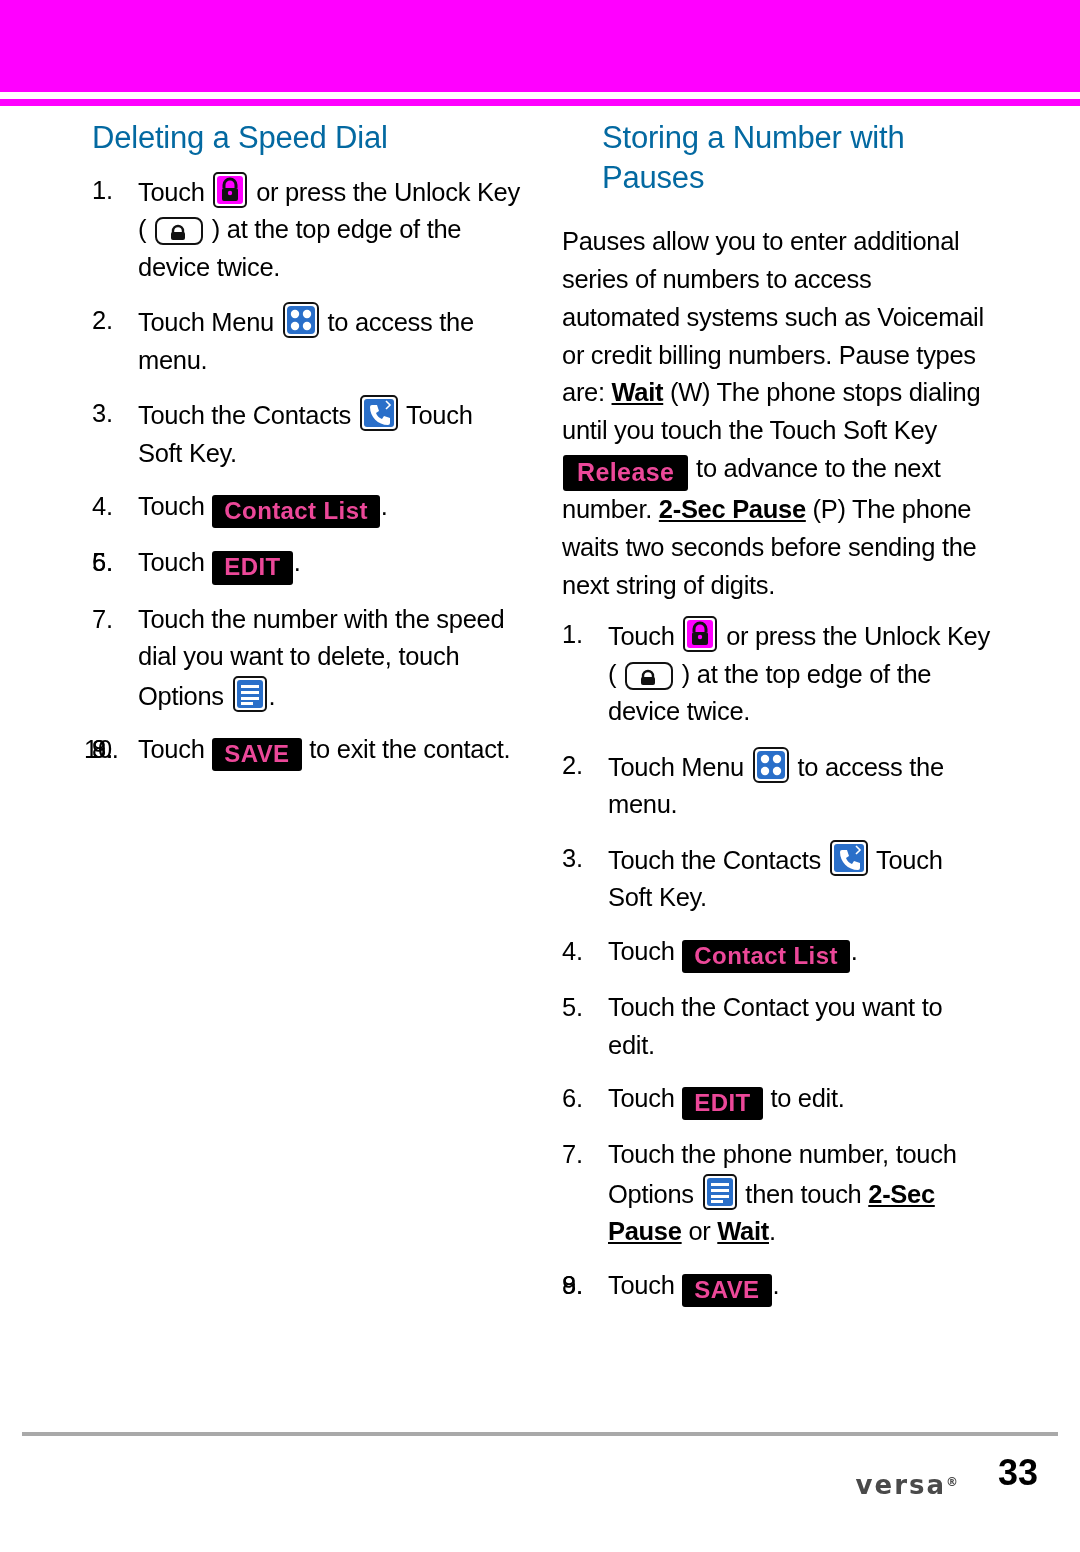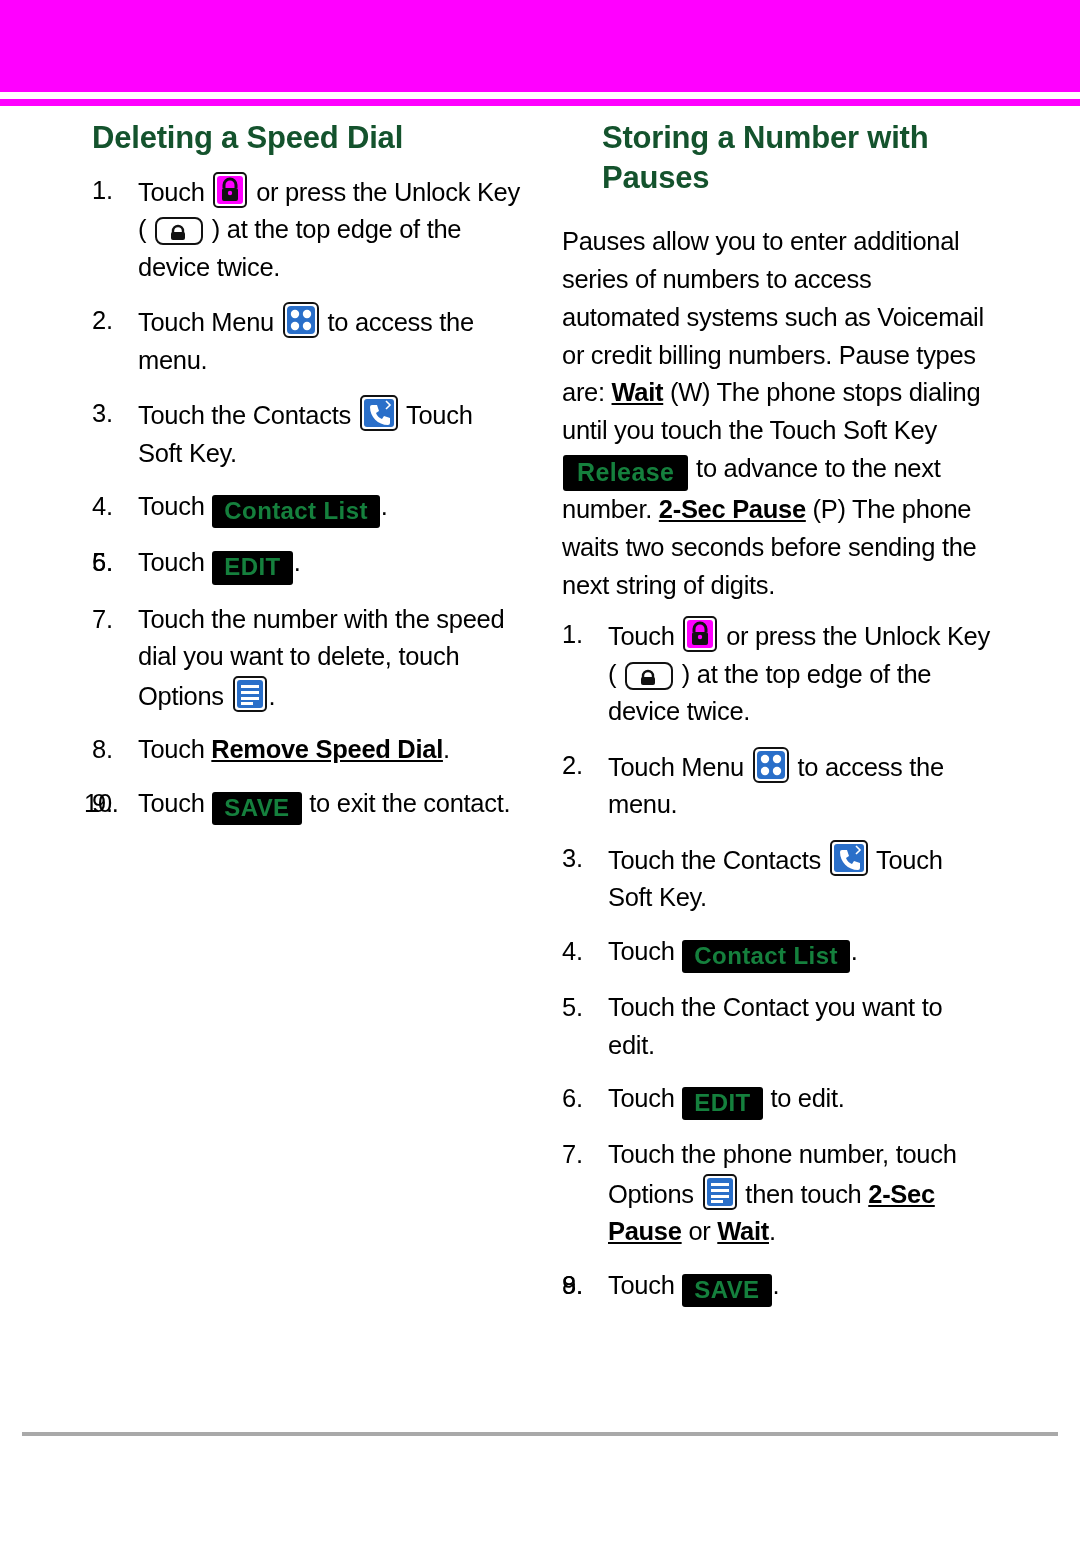--- a/index.html
+++ b/index.html
@@ -46,23 +46,23 @@
   .col {
     position: absolute;
     top: 0;
     width: 430px;
   }
   .col-left { left: 92px; }
   .col-right { left: 562px; }
 
   h2.section-title {
     margin: 0 0 14px 0;
-    color: #14532d;
+    color: #0369a1;
     font-size: 31px;
-    font-weight: bold;
+    font-weight: normal;
     line-height: 1.28;
     letter-spacing: -0.2px;
   }
   .col-right h2.section-title {
     margin-bottom: 26px;
     margin-left: 40px;
   }
 
   p.para {
     margin: 0 0 12px 0;
@@ -96,21 +96,21 @@
   ol.steps li .num.wide {
     left: -8px;
     width: 50px;
   }
   .bold { font-weight: bold; text-decoration: underline; }
 
   
   .chip {
     display: inline-block;
     background: #000;
-    color: #15803d;
+    color: #ec4899;
     font-weight: bold;
     border-radius: 3px;
     padding: 1px 12px 3px 12px;
     font-size: 24px;
     line-height: 1.22;
     vertical-align: -4px;
     letter-spacing: 0.4px;
     margin: 0 1px;
   }
   .chip.release {
@@ -208,21 +208,21 @@
           <li><span class="num">5.</span></li>
           <li><span class="num">6.</span><span>Touch <span class="chip">EDIT</span>.</span></li>
           <li><span class="num">7.</span><span>Touch the number with the speed dial you want to delete, touch Options <span class="icon"><svg width="34" height="36" viewBox="0 0 34 36">
                   <rect x="1" y="1" width="32" height="34" rx="4" fill="#ffffff" stroke="#111" stroke-width="2"></rect>
                   <rect x="4" y="4" width="26" height="28" rx="3" fill="#2a6fc9"></rect>
                   <rect x="8" y="9" width="18" height="3" fill="#ffffff"></rect>
                   <rect x="8" y="15" width="18" height="3" fill="#ffffff"></rect>
                   <rect x="8" y="21" width="18" height="3" fill="#ffffff"></rect>
                   <rect x="8" y="26" width="12" height="3" fill="#ffffff"></rect>
                 </svg></span>.</span></li>
-          <li><span class="num">8.</span><span>Touch <span class="bold">Remove Speed Dial</span>.</span></li>
+          <li><span class="num">8.</span></li>
           <li><span class="num">9.</span></li>
           <li><span class="num wide">10.</span><span>Touch <span class="chip">SAVE</span> to exit the contact.</span></li>
         </ol>
     </div>
 
     <div class="col col-right">
       <h2 class="section-title">Storing a Number with Pauses</h2>
       <p class="para" id="right-intro">Pauses allow you to enter additional series of numbers to access automated systems such as Voicemail or credit billing numbers. Pause types are: <span class="bold">Wait</span> (W) The phone stops dialing until you touch the Touch Soft Key <span class="chip release">Release</span> to advance to the next number. <span class="bold">2-Sec Pause</span> (P) The phone waits two seconds before sending the next string of digits.</p>
       <ol class="steps" id="right-steps">
           <li><span class="num">1.</span><span>Touch <span class="icon"><svg width="34" height="36" viewBox="0 0 34 36">
@@ -262,14 +262,18 @@
                   <rect x="8" y="26" width="12" height="3" fill="#ffffff"></rect>
                 </svg></span> then touch <span class="bold">2-Sec Pause</span> or <span class="bold">Wait</span>.</span></li>
           <li><span class="num">8.</span></li>
           <li><span class="num">9.</span><span>Touch <span class="chip">SAVE</span>.</span></li>
         </ol>
     </div>
 
   </div>
 
   <div class="footer-rule"></div>
+  <div class="footer">
+    <div class="brand"><span>versa</span><span class="tm">®</span></div>
+    <div class="page-num">33</div>
+  </div>
 
 </div>
 
 </body></html>

